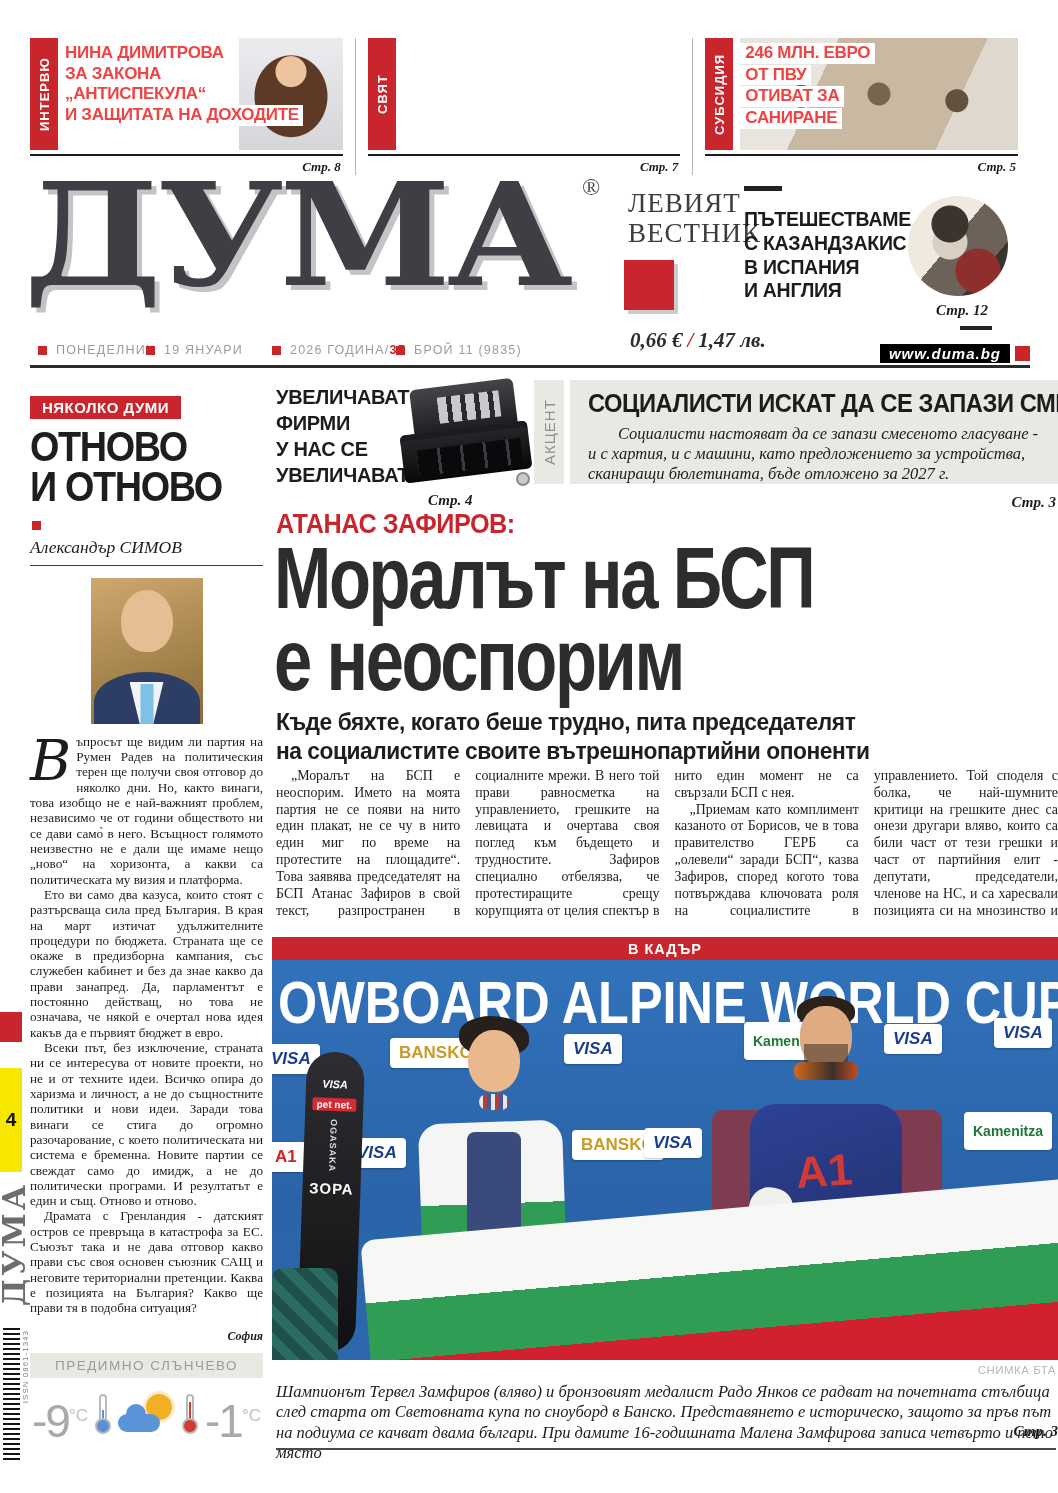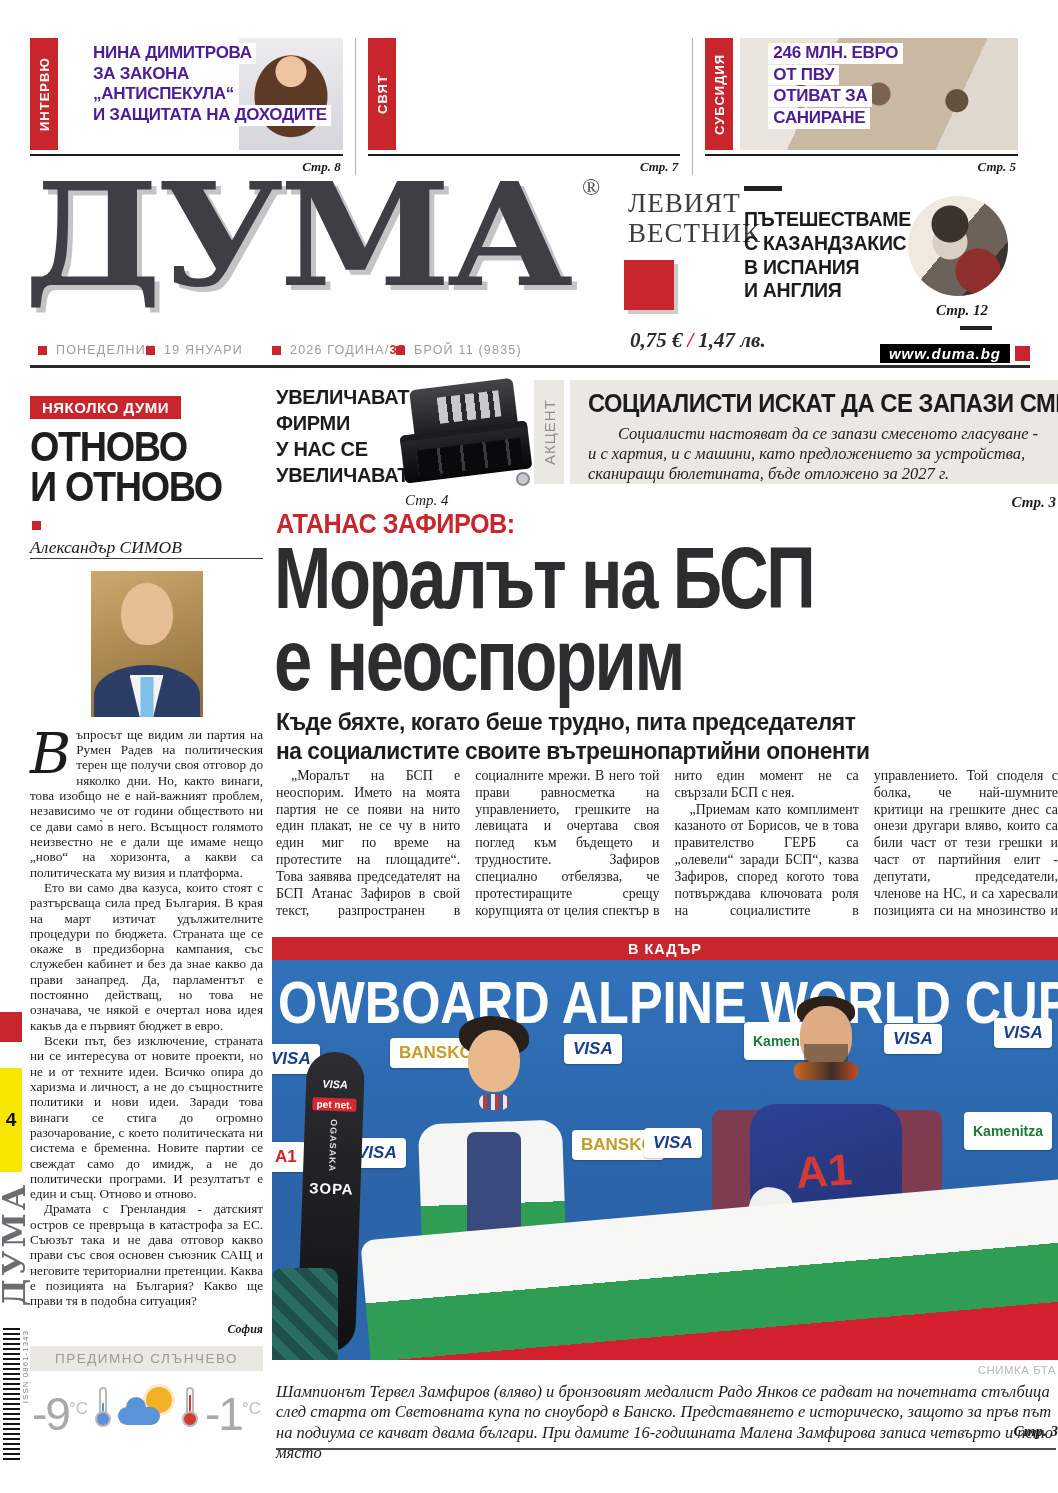--- a/index.html
+++ b/index.html
@@ -26,22 +26,22 @@
   .tz-photo.trump {
     background: radial-gradient(circle at 64% 40%, #f2c29b 0 21px, rgba(0,0,0,0) 22px),
                 radial-gradient(circle at 64% 20%, #f0d087 0 15px, rgba(0,0,0,0) 16px),
                 linear-gradient(100deg,#97a295,#5f6d63 45%,#3e4a43); }
   .tz-photo.workers {
     background: radial-gradient(circle at 22% 52%, #6d5845 0 11px, rgba(0,0,0,0) 12px),
                 radial-gradient(circle at 50% 50%, #7a6450 0 11px, rgba(0,0,0,0) 12px),
                 radial-gradient(circle at 78% 56%, #63503f 0 11px, rgba(0,0,0,0) 12px),
                 linear-gradient(115deg,#e9e5de 0 30%, #c9b8a2 30% 75%, #ded8ce 75%); }
   .tz-lines { position:relative; z-index:2; padding-top:5px; }
-  .tz-line { display:table; background:#fff; color:#4c1d95; font-family:"Liberation Sans",sans-serif;
-    font-weight:bold; font-size:17px; line-height:1.22; padding:0 4px 0 0; letter-spacing:-0.3px; white-space:nowrap;margin-left:28px; }
+  .tz-line { display:table; background:#fff; color:#ef4444; font-family:"Liberation Sans",sans-serif;
+    font-weight:bold; font-size:17px; line-height:1.22; padding:0 4px 0 0; letter-spacing:-0.3px; white-space:nowrap; }
   .tz-line.boxed { padding:0 5px; margin-bottom:1px; }
   .tz-rule { border-top:2px solid #1d1d1d; margin-top:4px; }
   .tz-page { text-align:right; font-style:italic; font-weight:bold; font-size:13px; padding:3px 2px 0 0; }
 
   
   .masthead { position:absolute; top:180px; left:30px; width:1000px; height:182px; }
   .logo { position:absolute; left:-6px; top:-16px; font-family:"DejaVu Serif",serif; font-weight:bold;
     font-size:152px; line-height:1; letter-spacing:-4px; color:#3e3e44;
     text-shadow:5px 5px 0 rgba(125,125,130,.45); transform:scale(1.02,.94); transform-origin:left top; }
   .logo-reg { position:absolute; left:552px; top:-6px; font-size:24px; color:#4a4a4e; }
@@ -73,21 +73,21 @@
   .dl .rednum { color:var(--red); font-weight:bold; }
   .main-rule { position:absolute; top:365px; left:30px; width:1000px; height:3px; background:#2b2b2b; }
 
   
   .opinion { position:absolute; left:30px; top:396px; width:233px; }
   .op-kicker { display:inline-block; background:var(--red); color:#fff; font-family:"Liberation Sans",sans-serif;
     font-weight:bold; font-size:15px; letter-spacing:.5px; padding:3px 12px; }
   .op-title { margin-top:8px; font-family:"Liberation Sans",sans-serif; font-weight:bold; font-size:42px;
     line-height:.95; letter-spacing:-1.5px; color:#1e1e1e; transform:scale(.9,1); transform-origin:left; }
   .op-bullet { width:9px; height:9px; background:var(--red); margin:14px 0 7px 2px; }
-  .op-byline { font-style:italic; font-size:17.5px; }
+  .op-byline { font-style:italic; font-size:17.5px; margin-bottom:7px; }
   .op-rule { border-top:1.5px solid #3c3c3c; margin-bottom:12px; }
   .op-photo { width:112px; height:146px; margin:0 auto 10px; position:relative; overflow:hidden;
     background:linear-gradient(160deg,#cfa86e,#9d7c46 70%,#8a6a39); }
   .op-photo .head { position:absolute; left:50%; top:12px; transform:translateX(-50%); width:52px; height:62px;
     border-radius:50% 50% 46% 46%; background:#e7bd93; }
   .op-photo .suit { position:absolute; bottom:-8px; left:50%; transform:translateX(-50%); width:106px; height:60px;
     border-radius:50% 50% 0 0; background:#2c3d66; }
   .op-photo .shirt { position:absolute; bottom:0; left:50%; transform:translateX(-50%); width:34px; height:42px;
     background:#f3f3f5; clip-path:polygon(0 0,100% 0,70% 100%,30% 100%); }
   .op-photo .tie { position:absolute; bottom:0; left:50%; transform:translateX(-50%); width:13px; height:40px; background:#7fc0e6; }
@@ -139,21 +139,21 @@
     background:linear-gradient(#454549,#17171a); transform:rotate(-7deg); }
   .reg-keys { position:absolute; right:34px; top:12px; width:62px; height:26px; transform:rotate(-7deg);
     background:repeating-linear-gradient(90deg,#d9d9de 0 9px,#2a2a2e 9px 14px); opacity:.9; }
   .reg-drawer { position:absolute; right:4px; bottom:10px; width:128px; height:48px; border-radius:5px;
     background:linear-gradient(#2a2a2e,#070708); transform:rotate(-7deg);
     box-shadow:inset 0 6px 0 #1c1c20; }
   .reg-slots { position:absolute; right:12px; bottom:16px; width:104px; height:26px; transform:rotate(-7deg);
     background:repeating-linear-gradient(90deg,#0a0a0c 0 20px,#3a3a40 20px 23px); }
   .reg-key { position:absolute; right:6px; bottom:2px; width:10px; height:10px; border-radius:50%;
     background:#c9c9cf; box-shadow:0 0 0 2px #8a8a90; }
-  .bb-page { position:absolute; left:133px; top:112px; font-style:italic; font-weight:normal; font-size:15px;text-align:right; }
+  .bb-page { position:absolute; left:156px; top:112px; font-style:italic; font-weight:bold; font-size:15px;text-align:right; }
 
   .akcent-label { position:absolute; left:262px; top:0; width:30px; height:104px; background:var(--gray-box);
     color:#8f8f8b; font-family:"Liberation Sans",sans-serif; font-size:15px; letter-spacing:1px;
     writing-mode:vertical-rl; transform:rotate(180deg); display:flex; align-items:center; justify-content:center; }
   .akcent-box { position:absolute; left:298px; top:0; width:488px; height:104px; background:var(--gray-box);
     padding:9px 16px 8px 18px; }
   .akcent-head { font-family:"Liberation Sans",sans-serif; font-weight:bold; font-size:25px; color:#1c1c1c;
     letter-spacing:-0.5px; white-space:nowrap; transform:scale(.95,1); transform-origin:left; }
   .akcent-text { font-style:italic; font-size:16.5px; line-height:1.22; margin-top:6px; text-indent:30px; }
   .akcent-page { position:absolute; right:2px; top:114px; font-style:italic; font-weight:bold; font-size:15px; }
@@ -316,21 +316,21 @@
     <div class="promo-lines">
       <div>ПЪТЕШЕСТВАМЕ</div>
       <div>С КАЗАНДЗАКИС</div>
       <div>В ИСПАНИЯ</div>
       <div>И АНГЛИЯ</div>
     </div>
     <div class="promo-photo"></div>
     <div class="promo-page">Стр. 12</div>
     <div class="promo-underline"></div>
     <div class="price">
-      <span>0,75 €</span><span class="sep">/</span><span>1,47 лв.</span>
+      <span>0,66 €</span><span class="sep">/</span><span>1,47 лв.</span>
     </div>
     <div class="site-badge">www.duma.bg</div>
     <div class="site-square"></div>
   </div>
 
   <div class="dateline">
     <span class="dl" style="left:8px">ПОНЕДЕЛНИК</span>
     <span class="dl" style="left:116px">19 ЯНУАРИ</span>
     <span class="dl" style="left:242px"><span>2026 ГОДИНА/</span><span class="rednum">35</span></span>
     <span class="dl" style="left:366px">БРОЙ 11 (9835)</span>

